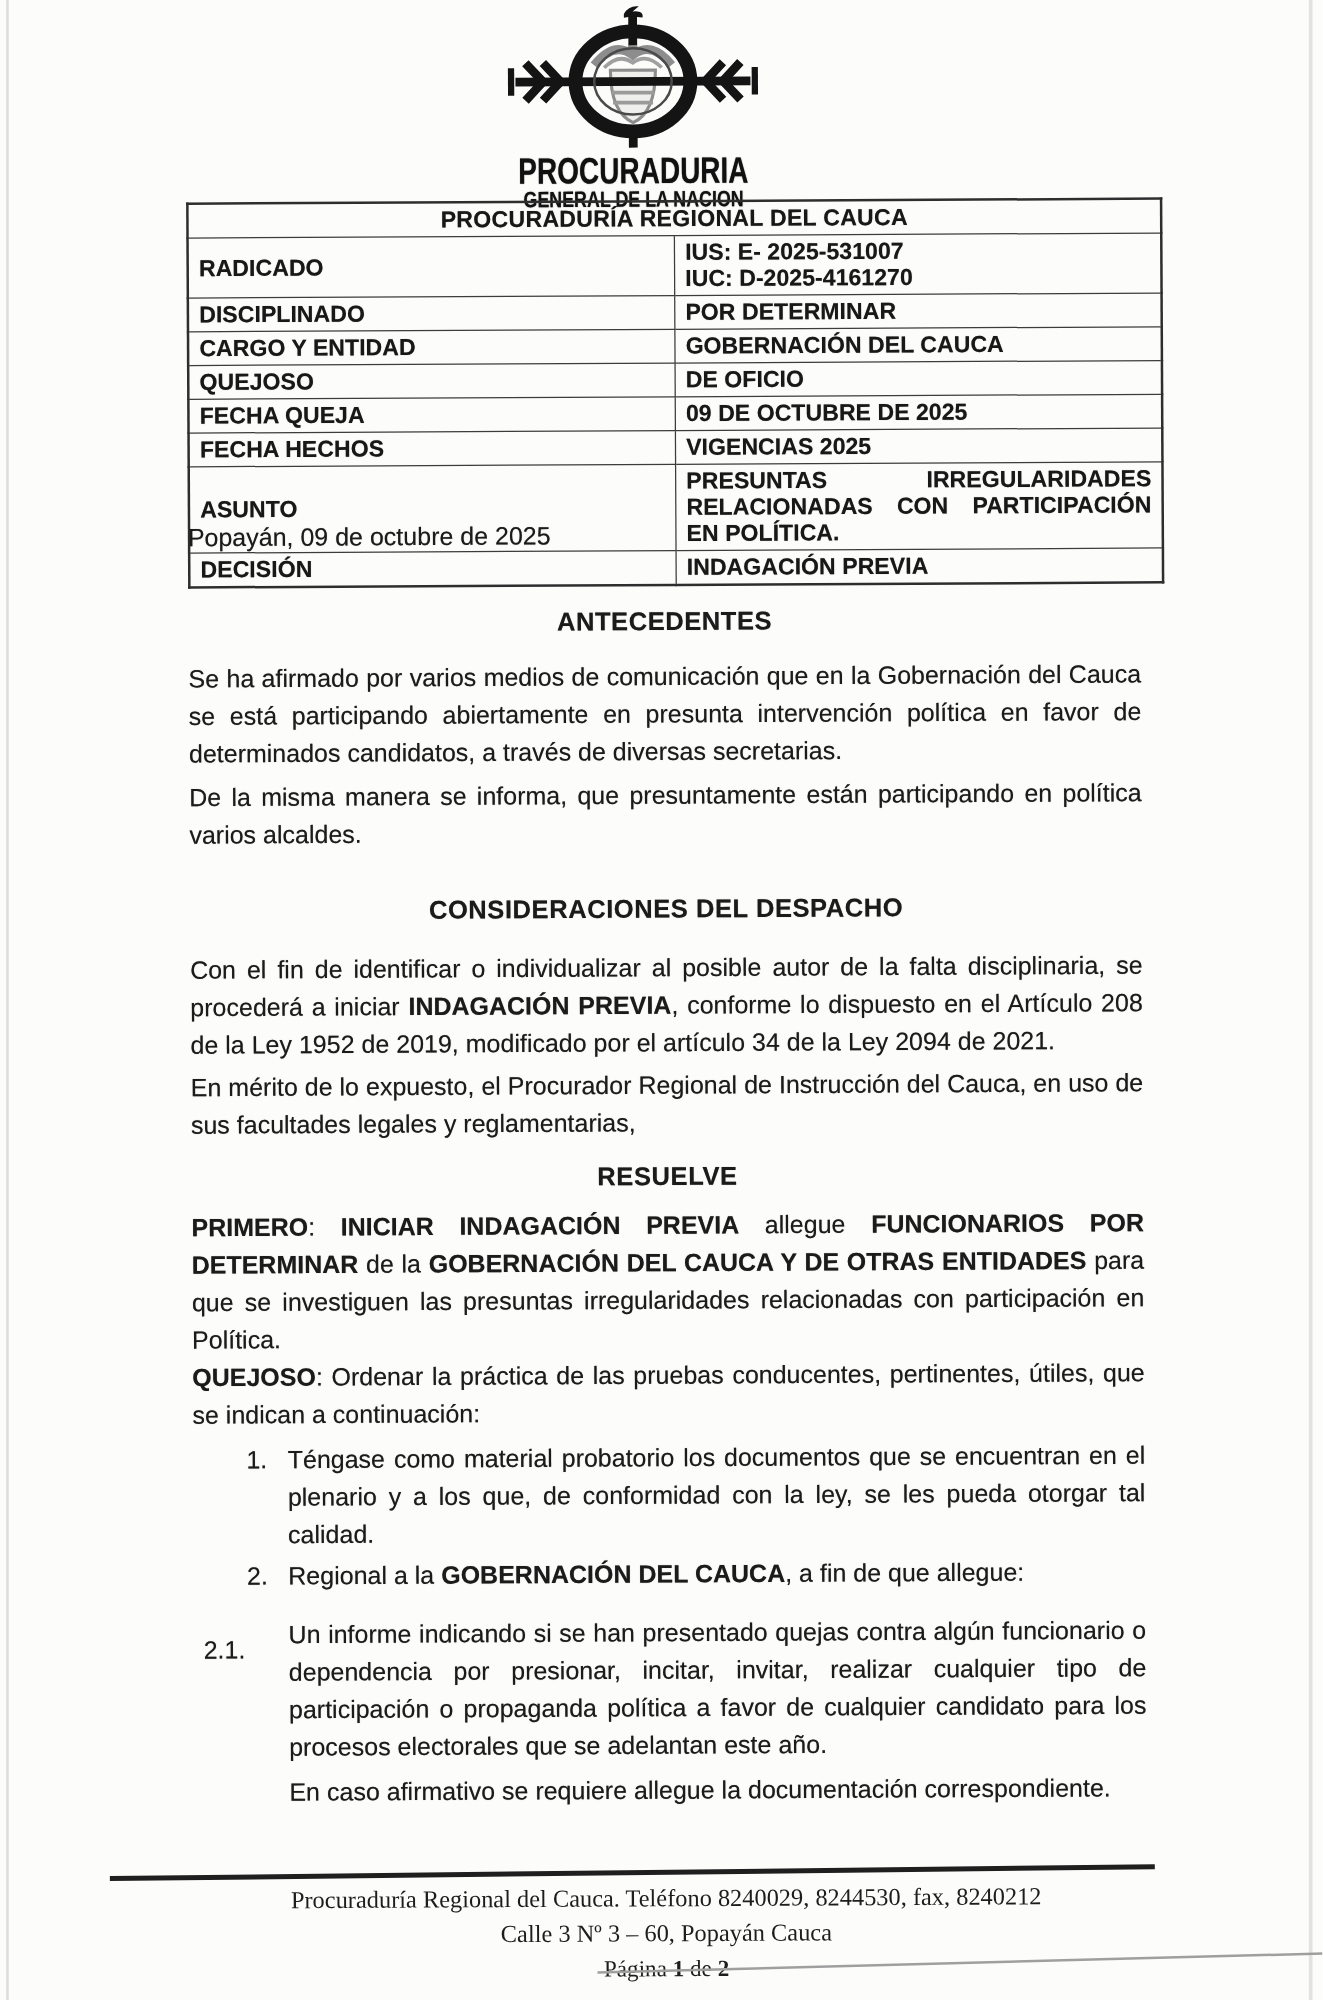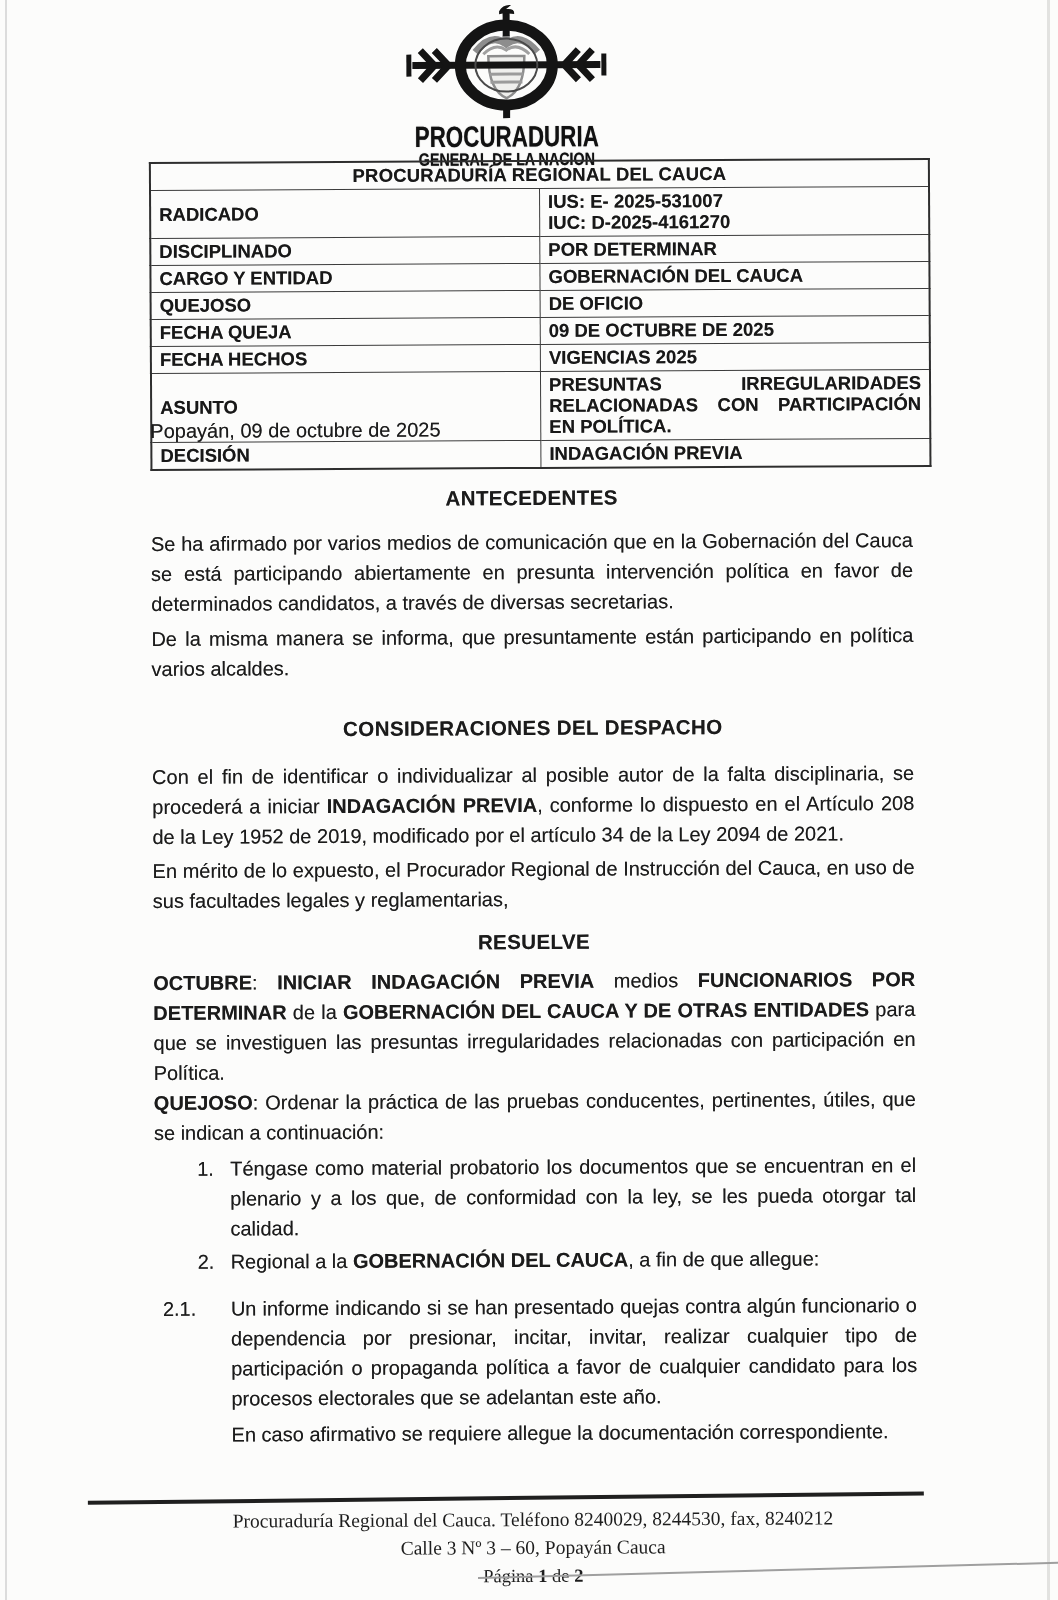--- a/index.html
+++ b/index.html
@@ -43,21 +43,21 @@
   td.just { text-align:justify; }
 
   
   .blk { position:absolute; left:152px; width:762px; font-size:20px; line-height:30px; }
   .just-p { text-align:justify; }
   .heading { text-align:center; font-weight:bold; font-size:20.5px; letter-spacing:0.4px; }
   b { font-weight:bold; }
 
   .li-num  { position:absolute; left:43px; top:0; }
   .li-text { margin-left:76px; text-align:justify; }
-  .sub-num { position:absolute; left:8px; top:0; }
+  .sub-num { position:absolute; left:8px; top:12px; }
 
   
   .footer-rule { position:absolute; left:84px; top:1496px; width:836px; height:3.5px;
                  background:#1f1f1f; transform:rotate(-0.35deg); }
   .footer { position:absolute; left:109px; top:1506px; width:840px; text-align:center;
             font-family:"Liberation Serif", serif; font-size:19.5px; line-height:28px; color:#1d1d1d; }
   .footer .pg { font-size:18.5px; }
 </style>
 </head>
 <body>
@@ -151,21 +151,21 @@
     <div class="blk just-p scan-text" style="top:622px">De la misma manera se informa, que presuntamente están participando en política varios alcaldes.</div>
 
     <div class="blk heading scan-text" style="top:713px">CONSIDERACIONES DEL DESPACHO</div>
 
     <div class="blk just-p scan-text" style="top:760px"><span>Con el fin de identificar o individualizar al posible autor de la falta disciplinaria, se procederá a iniciar </span><b>INDAGACIÓN PREVIA</b><span>, conforme lo dispuesto en el Artículo 208 de la Ley 1952 de 2019, modificado por el artículo 34 de la Ley 2094 de 2021.</span></div>
 
     <div class="blk just-p scan-text" style="top:854px">En mérito de lo expuesto, el Procurador Regional de Instrucción del Cauca, en uso de sus facultades legales y reglamentarias,</div>
 
     <div class="blk heading scan-text" style="top:927px">RESUELVE</div>
 
-    <div class="blk just-p scan-text" style="top:966px"><b>OCTUBRE</b><span>: </span><b>INICIAR INDAGACIÓN PREVIA</b><span> medios </span><b>FUNCIONARIOS POR DETERMINAR</b><span> de la </span><b>GOBERNACIÓN DEL CAUCA Y DE OTRAS ENTIDADES</b><span> para que se investiguen las presuntas irregularidades relacionadas con participación en Política.</span></div>
+    <div class="blk just-p scan-text" style="top:966px"><b>PRIMERO</b><span>: </span><b>INICIAR INDAGACIÓN PREVIA</b><span> allegue </span><b>FUNCIONARIOS POR DETERMINAR</b><span> de la </span><b>GOBERNACIÓN DEL CAUCA Y DE OTRAS ENTIDADES</b><span> para que se investiguen las presuntas irregularidades relacionadas con participación en Política.</span></div>
 
     <div class="blk just-p scan-text" style="top:1086px"><b>QUEJOSO</b><span>: Ordenar la práctica de las pruebas conducentes, pertinentes, útiles, que se indican a continuación:</span></div>
 
     <div class="blk scan-text" style="top:1152px">
       <span class="li-num">1.</span>
       <div class="li-text"><span>Téngase como material probatorio los documentos que se encuentran en el plenario y a los que, de conformidad con la ley, se les pueda otorgar tal calidad.</span></div>
     </div>
 
     <div class="blk scan-text" style="top:1245px">
       <span class="li-num">2.</span>

